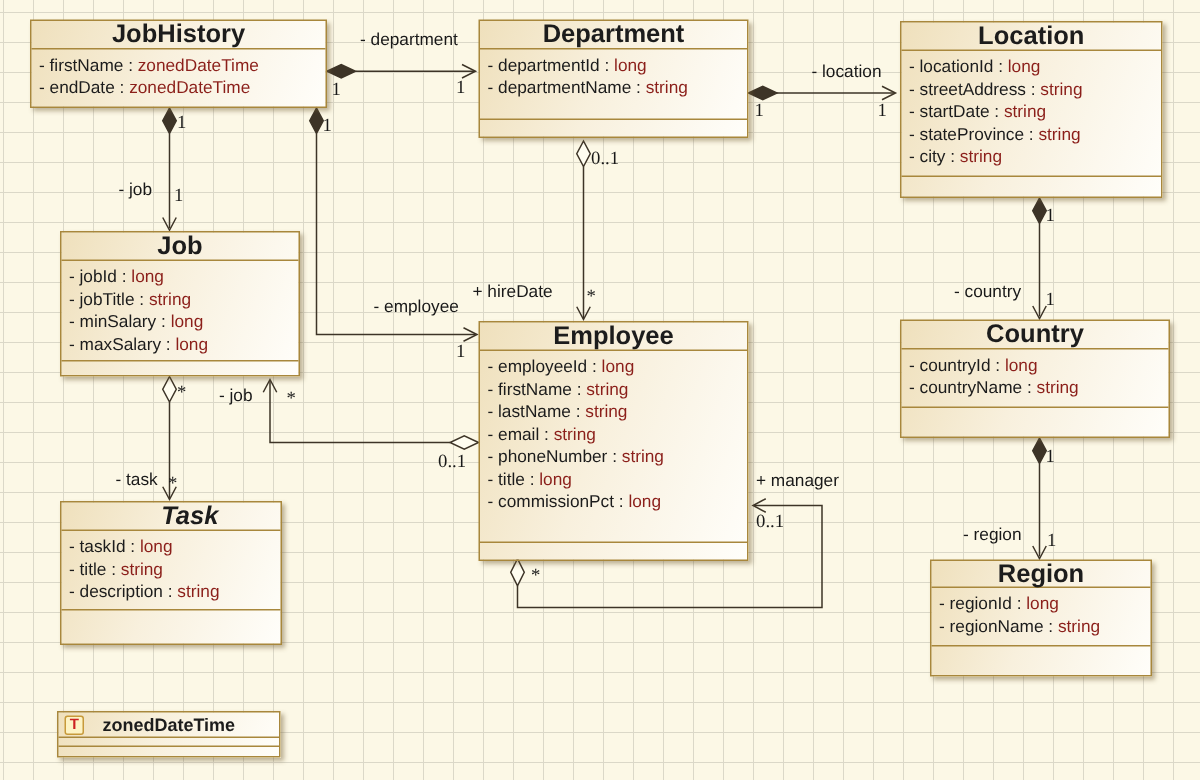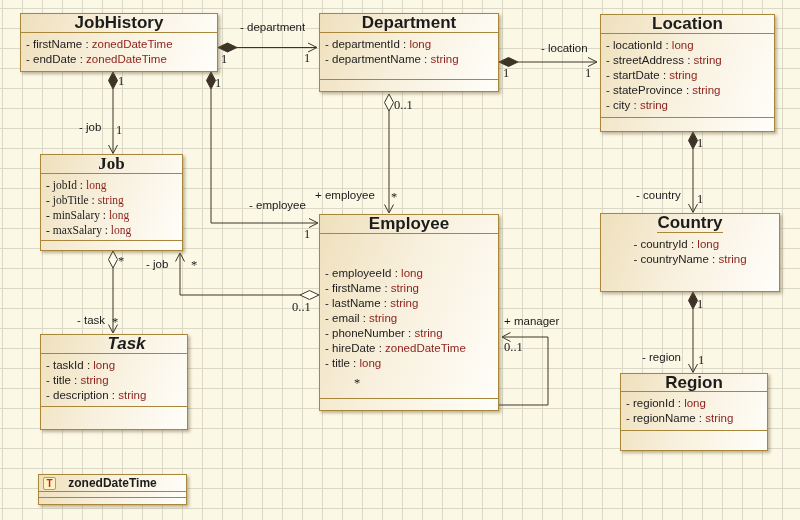--- a/index.html
+++ b/index.html
@@ -122,57 +122,56 @@
     <div class="uml-attrs">
       <div class="attr"><span>- locationId : </span><span class="attr-type">long</span></div>
       <div class="attr"><span>- streetAddress : </span><span class="attr-type">string</span></div>
       <div class="attr"><span>- startDate : </span><span class="attr-type">string</span></div>
       <div class="attr"><span>- stateProvince : </span><span class="attr-type">string</span></div>
       <div class="attr"><span>- city : </span><span class="attr-type">string</span></div>
     </div>
     <div class="uml-ops" style="height:14px;"></div>
   </div>
 
-  <div class="uml" style="left:40px; top:154px; width:143px; height:97px;font-family:Liberation Serif, serif;">
+  <div class="uml" style="left:40px; top:154px; width:160px; height:97px;">
     <div class="uml-title" style="height:19px;">Job</div>
     <div class="uml-attrs">
       <div class="attr"><span>- jobId : </span><span class="attr-type">long</span></div>
       <div class="attr"><span>- jobTitle : </span><span class="attr-type">string</span></div>
       <div class="attr"><span>- minSalary : </span><span class="attr-type">long</span></div>
       <div class="attr"><span>- maxSalary : </span><span class="attr-type">long</span></div>
     </div>
     <div class="uml-ops" style="height:10px;"></div>
   </div>
 
-  <div class="uml" style="left:319px; top:214px; width:180px; height:197px;gap:28px;">
+  <div class="uml" style="left:319px; top:214px; width:180px; height:160px;">
     <div class="uml-title" style="height:19px;">Employee</div>
     <div class="uml-attrs">
       <div class="attr"><span>- employeeId : </span><span class="attr-type">long</span></div>
       <div class="attr"><span>- firstName : </span><span class="attr-type">string</span></div>
       <div class="attr"><span>- lastName : </span><span class="attr-type">string</span></div>
       <div class="attr"><span>- email : </span><span class="attr-type">string</span></div>
       <div class="attr"><span>- phoneNumber : </span><span class="attr-type">string</span></div>
-      <div class="attr"><span>- hireDate : </span><span class="attr-type">zonedDateTime</span></div>
       <div class="attr"><span>- title : </span><span class="attr-type">long</span></div>
       <div class="attr"><span>- commissionPct : </span><span class="attr-type">long</span></div>
     </div>
     <div class="uml-ops" style="height:12px;"></div>
   </div>
 
   <div class="uml" style="left:40px; top:334px; width:148px; height:96px;">
     <div class="uml-title italic" style="height:19px;padding-left:25px;">Task</div>
     <div class="uml-attrs">
       <div class="attr"><span>- taskId : </span><span class="attr-type">long</span></div>
       <div class="attr"><span>- title : </span><span class="attr-type">string</span></div>
       <div class="attr"><span>- description : </span><span class="attr-type">string</span></div>
     </div>
     <div class="uml-ops" style="height:23px;"></div>
   </div>
 
-  <div class="uml" style="left:600px; top:213px; width:180px; height:79px;align-items:center;">
+  <div class="uml" style="left:600px; top:213px; width:180px; height:79px;">
     <div class="uml-title" style="height:19px;">Country</div>
     <div class="uml-attrs">
       <div class="attr"><span>- countryId : </span><span class="attr-type">long</span></div>
       <div class="attr"><span>- countryName : </span><span class="attr-type">string</span></div>
     </div>
     <div class="uml-ops" style="height:20px;"></div>
   </div>
 
   <div class="uml" style="left:620px; top:373px; width:148px; height:78px;">
     <div class="uml-title" style="height:18px;">Region</div>
@@ -202,21 +201,21 @@
 
   <span class="mult" style="left:118px; top:74px;">1</span>
   <span class="lbl" style="left:79px;  top:121px;">- job</span>
   <span class="mult" style="left:116px; top:123px;">1</span>
 
   <span class="mult" style="left:215px; top:76px;">1</span>
   <span class="lbl" style="left:249px; top:199px;">- employee</span>
   <span class="mult" style="left:304px; top:227px;">1</span>
 
   <span class="mult" style="left:394px; top:98px;">0..1</span>
-  <span class="lbl" style="left:315px; top:189px;">+ employee</span>
+  <span class="lbl" style="left:315px; top:189px;">+ hireDate</span>
   <span class="mult" style="left:391px; top:190px;">*</span>
 
   <span class="mult" style="left:118px; top:254px;">*</span>
   <span class="lbl" style="left:77px;  top:314px;">- task</span>
   <span class="mult" style="left:112px; top:315px;">*</span>
 
   <span class="lbl" style="left:146px; top:258px;">- job</span>
   <span class="mult" style="left:191px; top:258px;">*</span>
   <span class="mult" style="left:292px; top:300px;">0..1</span>
 

